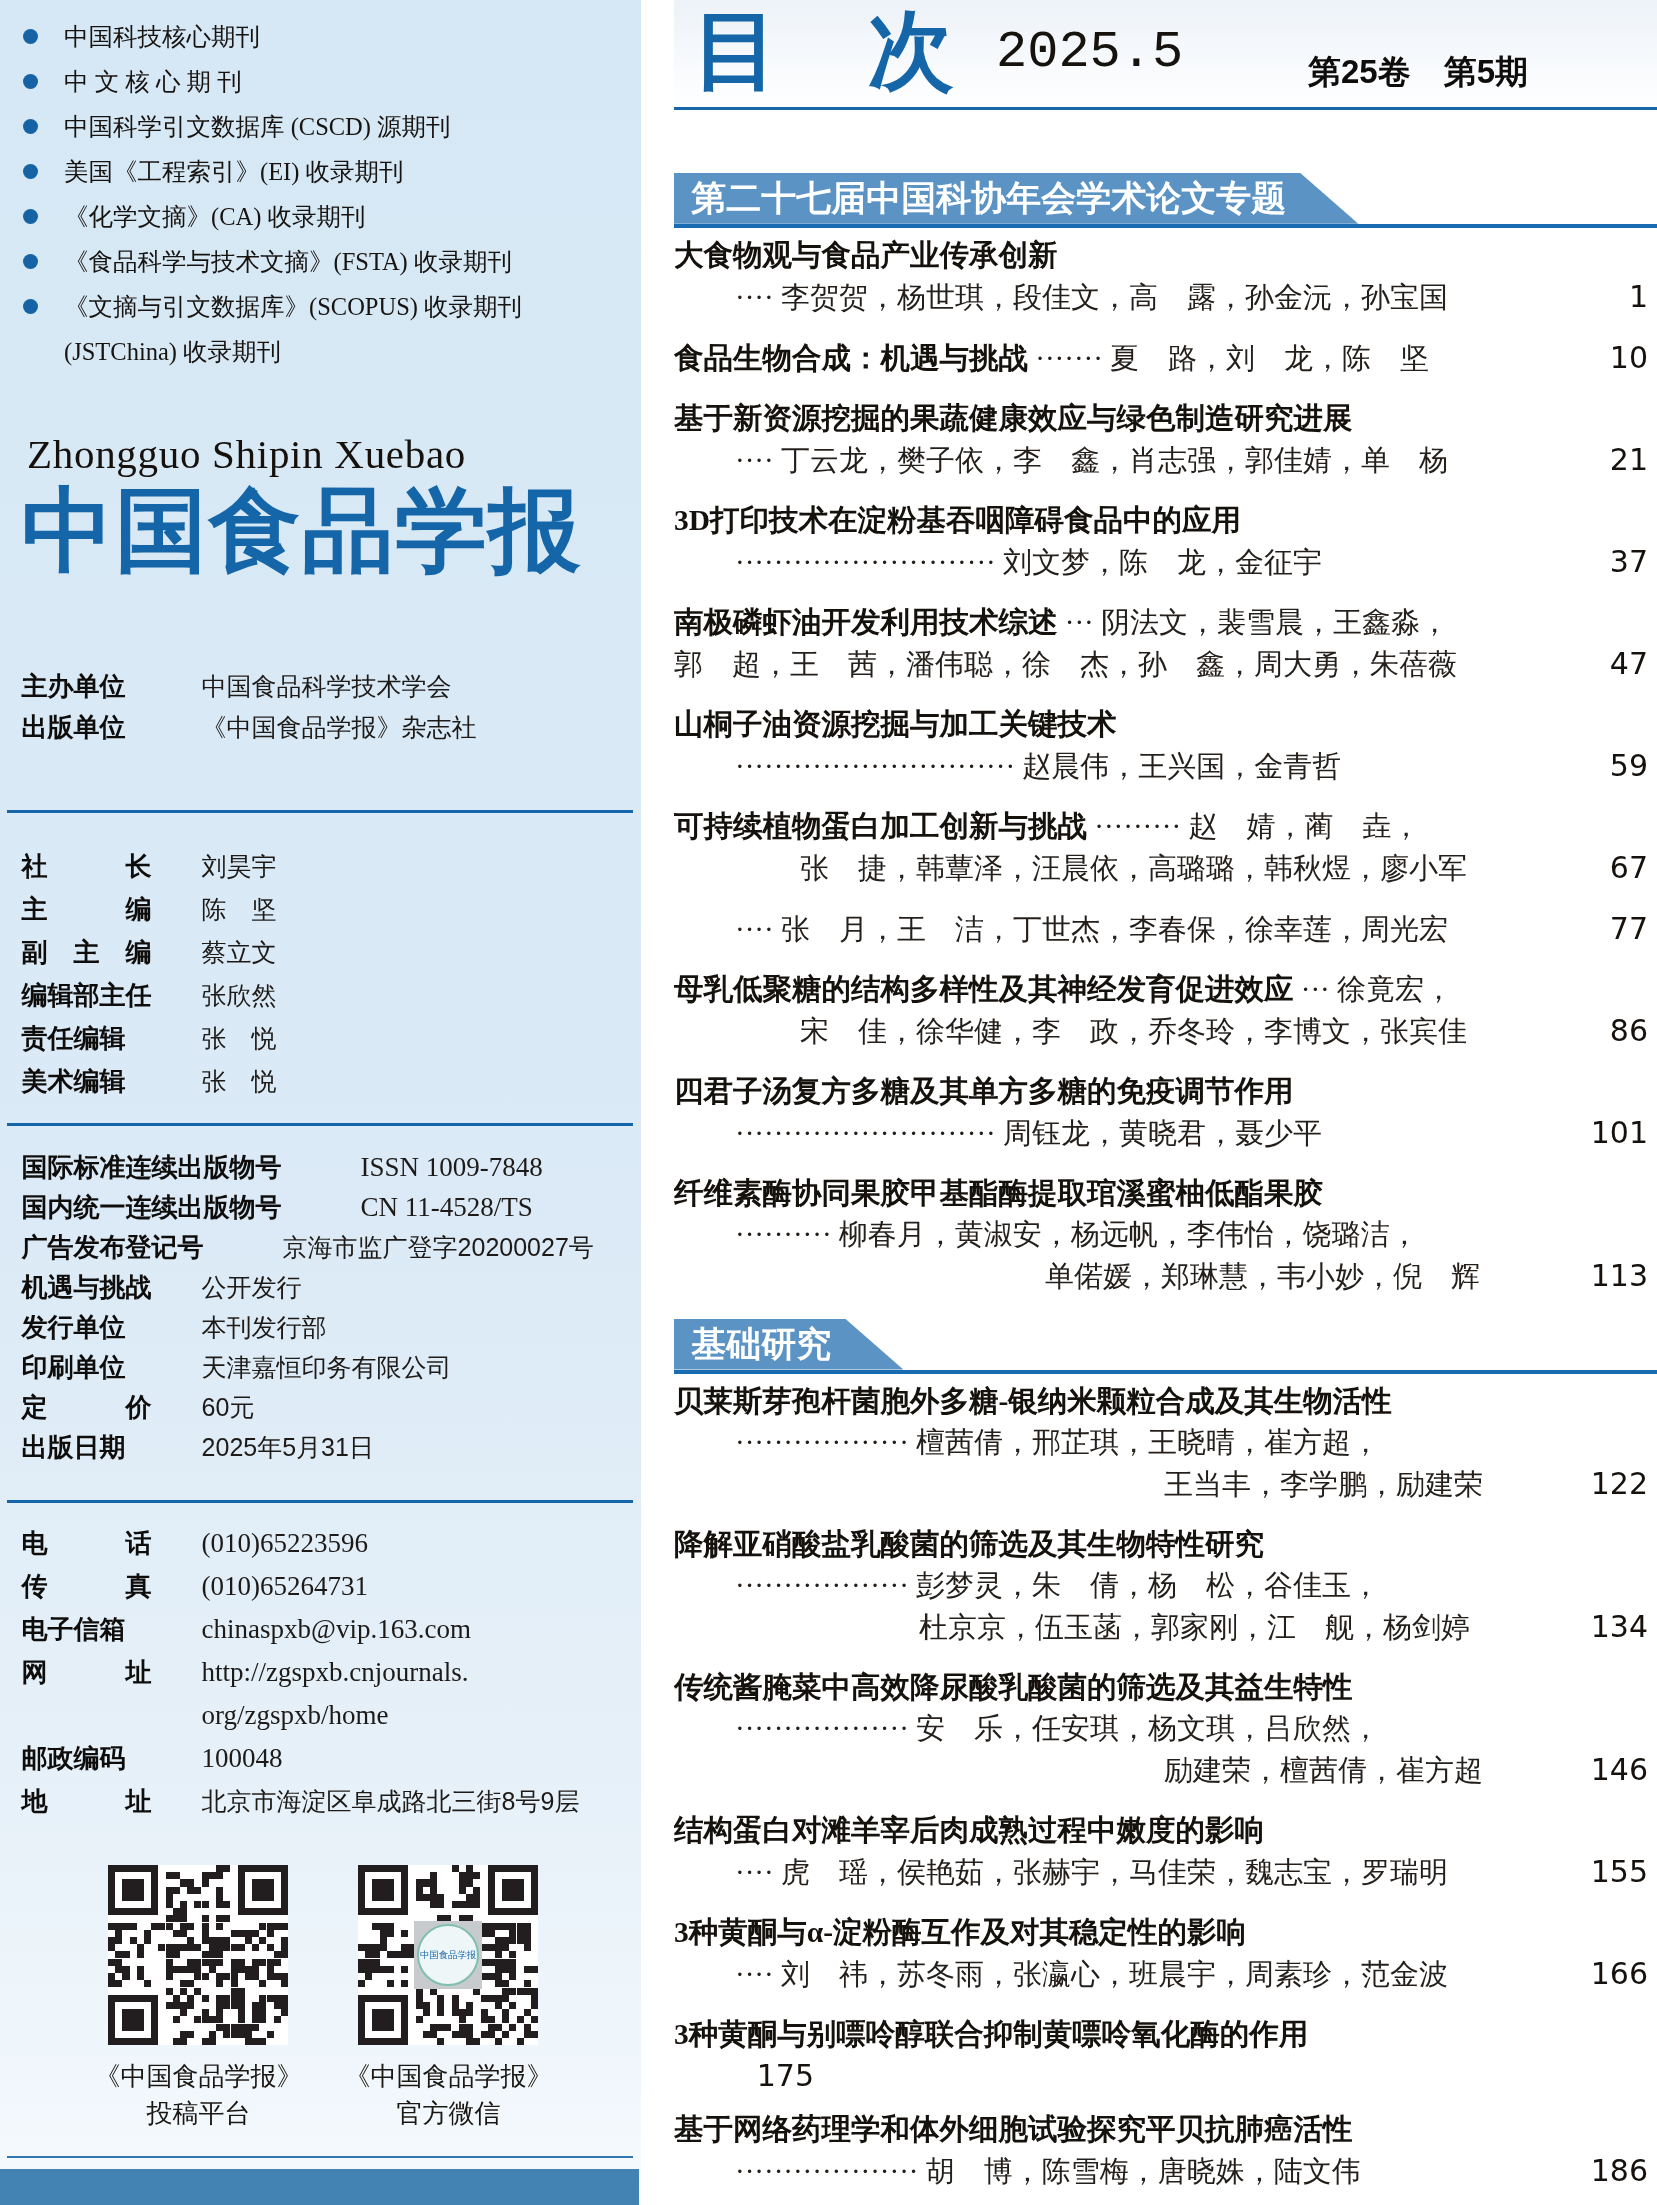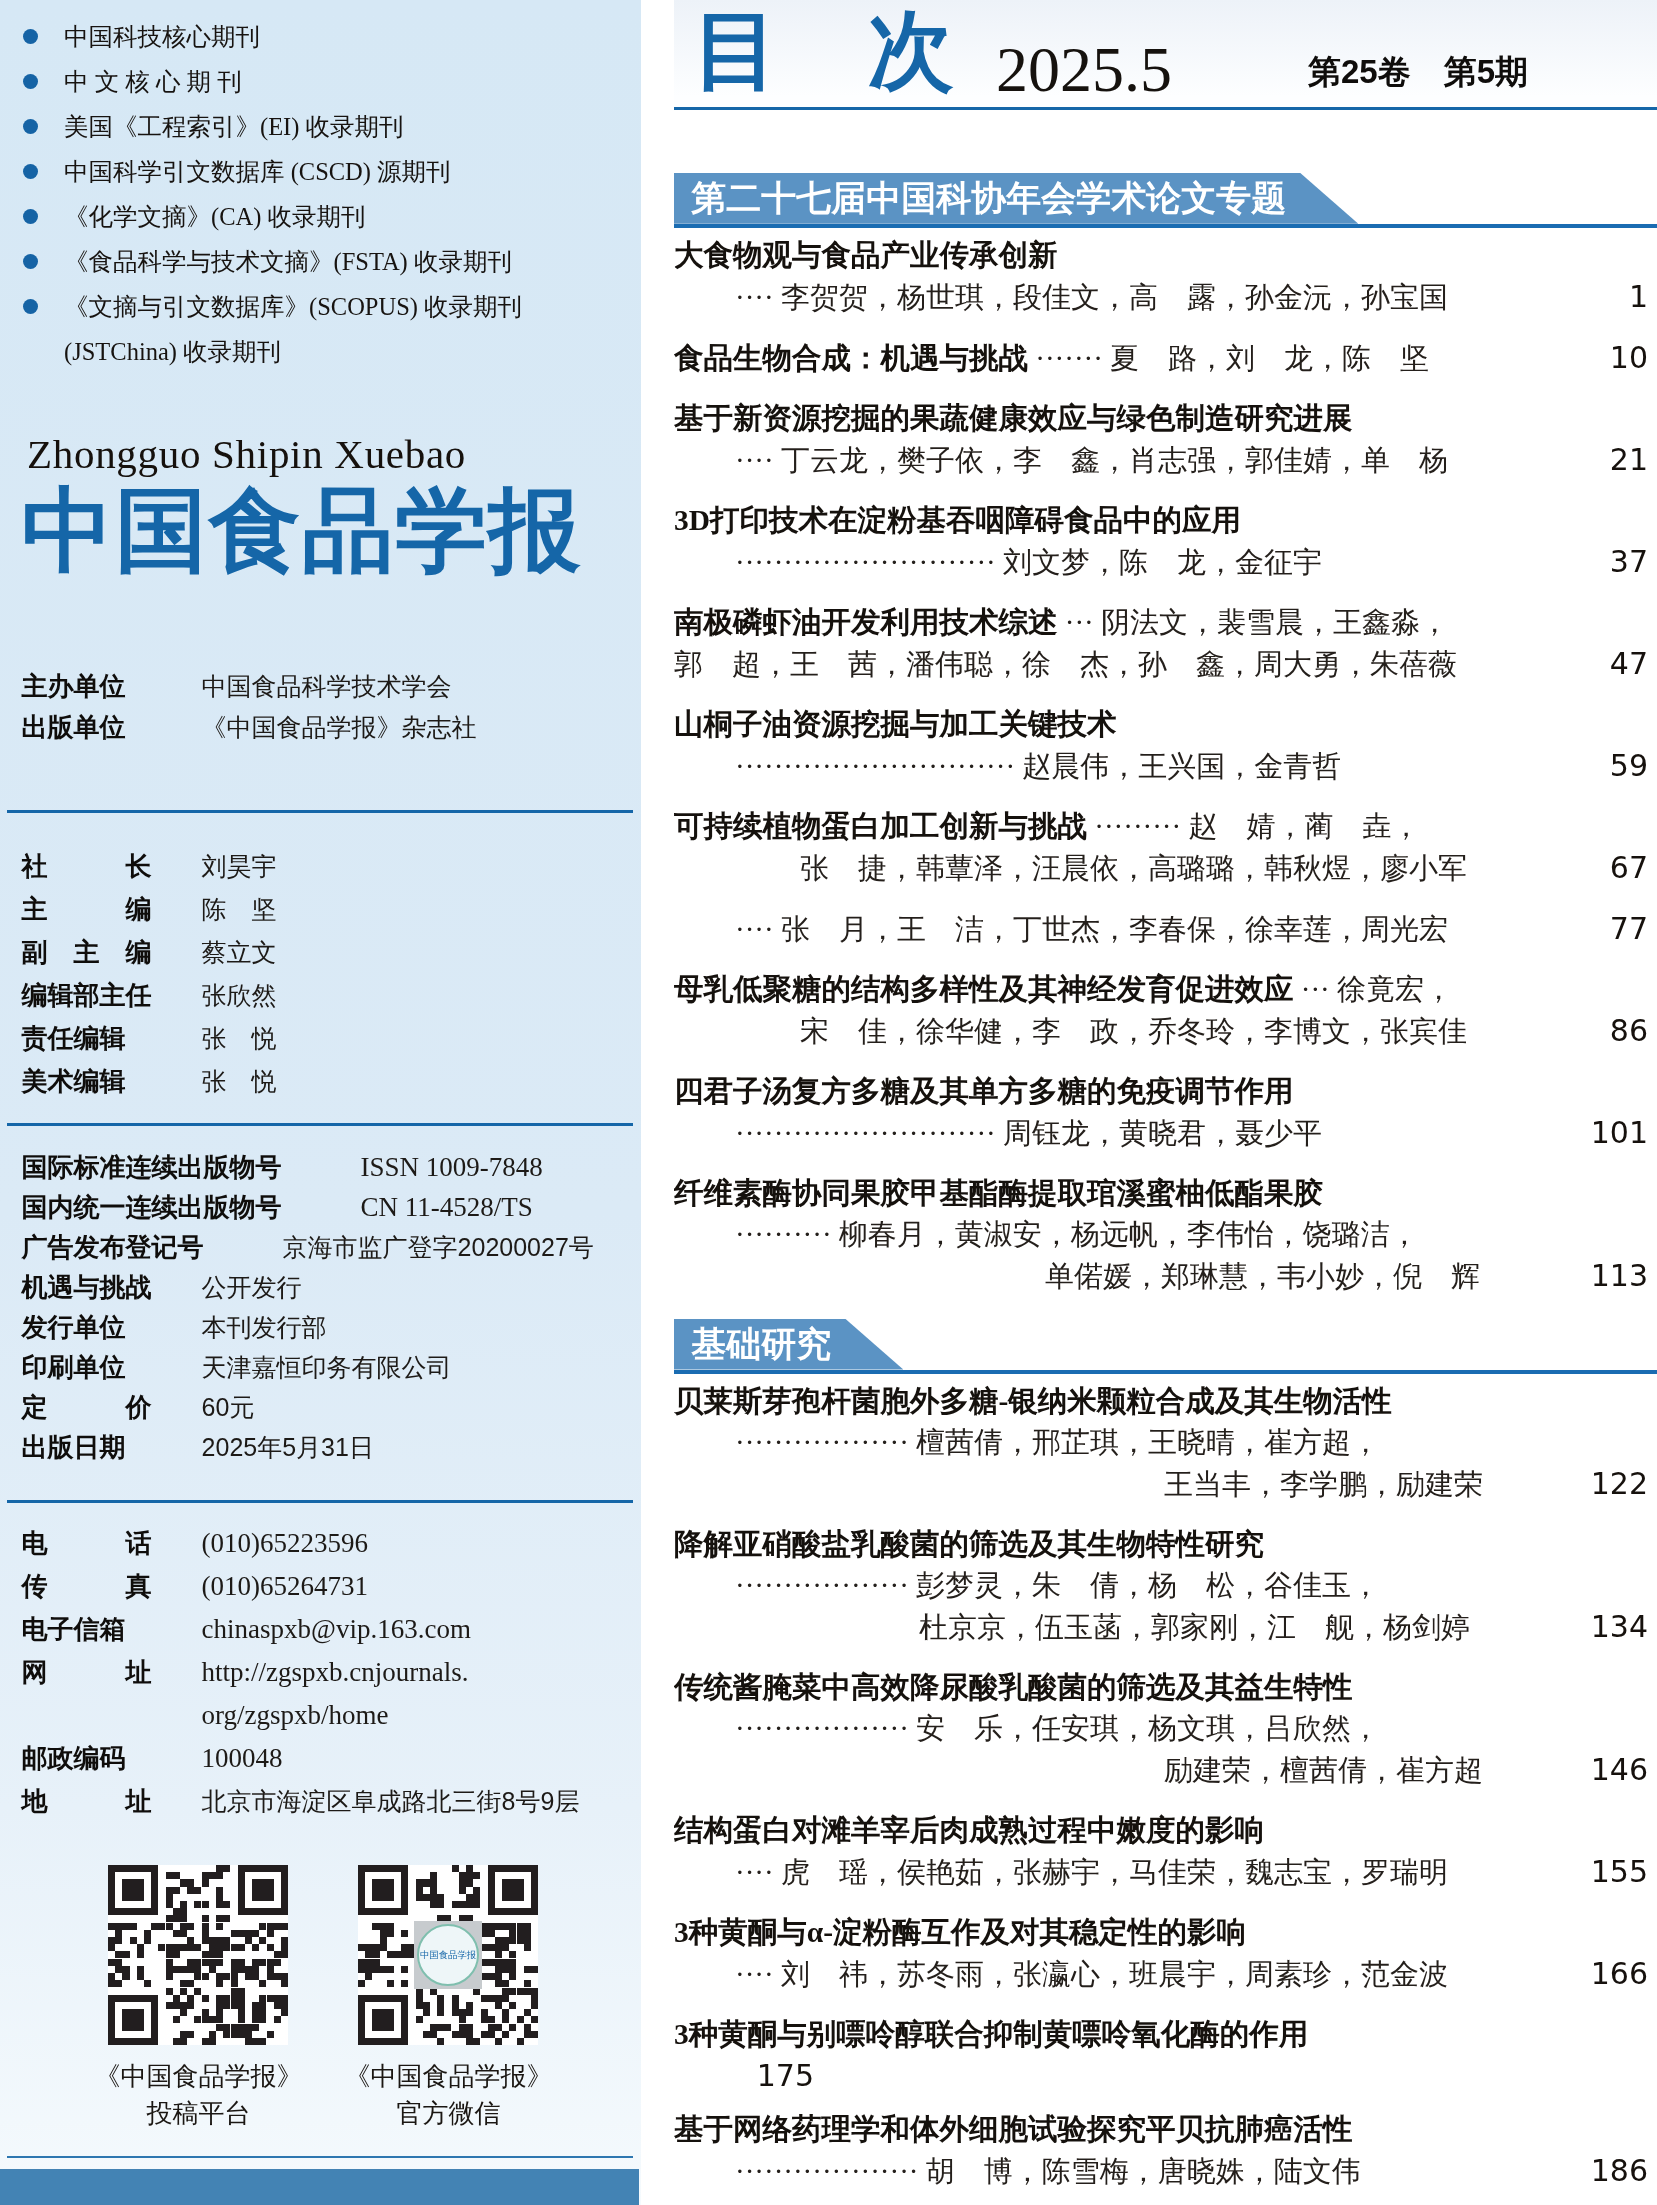--- a/index.html
+++ b/index.html
@@ -54,21 +54,21 @@
     font-size:9.4px;line-height:10px;display:flex;align-items:center;justify-content:center;text-align:center;
     font-family:"Liberation Sans",sans-serif;}
   .qr-caption{position:absolute;top:2058px;width:231px;text-align:center;font-size:26px;line-height:37px;color:#1b1713;}
   #cap1{left:83px;}
   #cap2{left:333px;}
   
   #main{position:absolute;left:674px;top:0;width:984px;height:2205px;}
   #tochead{position:relative;height:107px;border-bottom:3.6px solid #1566a8;background:linear-gradient(180deg,#edf2f8 0%,#fdfeff 90%);}
   #toc-title{position:absolute;left:19px;top:0px;font-size:86px;line-height:101px;font-weight:900;color:#1566a8;
     font-family:"Liberation Sans","DejaVu Sans",sans-serif;letter-spacing:1.4px;white-space:nowrap;}
-  #issue{position:absolute;left:322px;top:29px;font-size:64px;line-height:81px;color:#16120e;font-family:Liberation Serif, serif;}
+  #issue{position:absolute;left:322px;top:12px;font-size:52px;line-height:81px;color:#16120e;font-family:Liberation Mono, monospace;}
   #volbox{position:absolute;left:634px;top:50px;display:flex;gap:33px;font-size:33px;font-weight:700;color:#0f0d0b;
     font-family:"Liberation Sans","DejaVu Sans",sans-serif;white-space:nowrap;}
   .section-head{border-bottom:4.3px solid #1a6cb2;margin-top:7.2px;}
   .section-head.first{margin-top:63px;}
   .banner{
     display:inline-block;background:#5b93c4;color:#ffffff;
     font-family:"Liberation Sans","DejaVu Sans",sans-serif;font-weight:700;font-size:35px;line-height:48px;
     padding:1.4px 72px 1.4px 17.3px;
     clip-path:polygon(0 0,calc(100% - 58px) 0,100% 100%,0 100%);
     white-space:nowrap;
@@ -87,22 +87,22 @@
   .i4{padding-left:490px;}
   .i5{padding-left:245px;}
 </style>
 </head>
 <body>
 
 <div class="sidebar">
   <div id="indexing">
       <div class="li"><span class="bullet"></span><span>中国科技核心期刊</span></div>
       <div class="li"><span class="bullet"></span><span>中 文 核 心 期 刊</span></div>
+      <div class="li"><span class="bullet"></span><span>中国科学引文数据库 (CSCD) 源期刊</span></div>
       <div class="li"><span class="bullet"></span><span>美国《工程索引》(EI) 收录期刊</span></div>
-      <div class="li"><span class="bullet"></span><span>中国科学引文数据库 (CSCD) 源期刊</span></div>
       <div class="li"><span class="bullet"></span><span>《化学文摘》(CA) 收录期刊</span></div>
       <div class="li"><span class="bullet"></span><span>《食品科学与技术文摘》(FSTA) 收录期刊</span></div>
       <div class="li"><span class="bullet"></span><span>《文摘与引文数据库》(SCOPUS) 收录期刊</span></div>
       <div class="li"><span>(JSTChina) 收录期刊</span></div>
     </div>
 
   <div id="pinyin">Zhongguo Shipin Xuebao</div>
   <div id="cntitle">中国食品学报</div>
 
   <div id="orgrows" class="rowblock">

